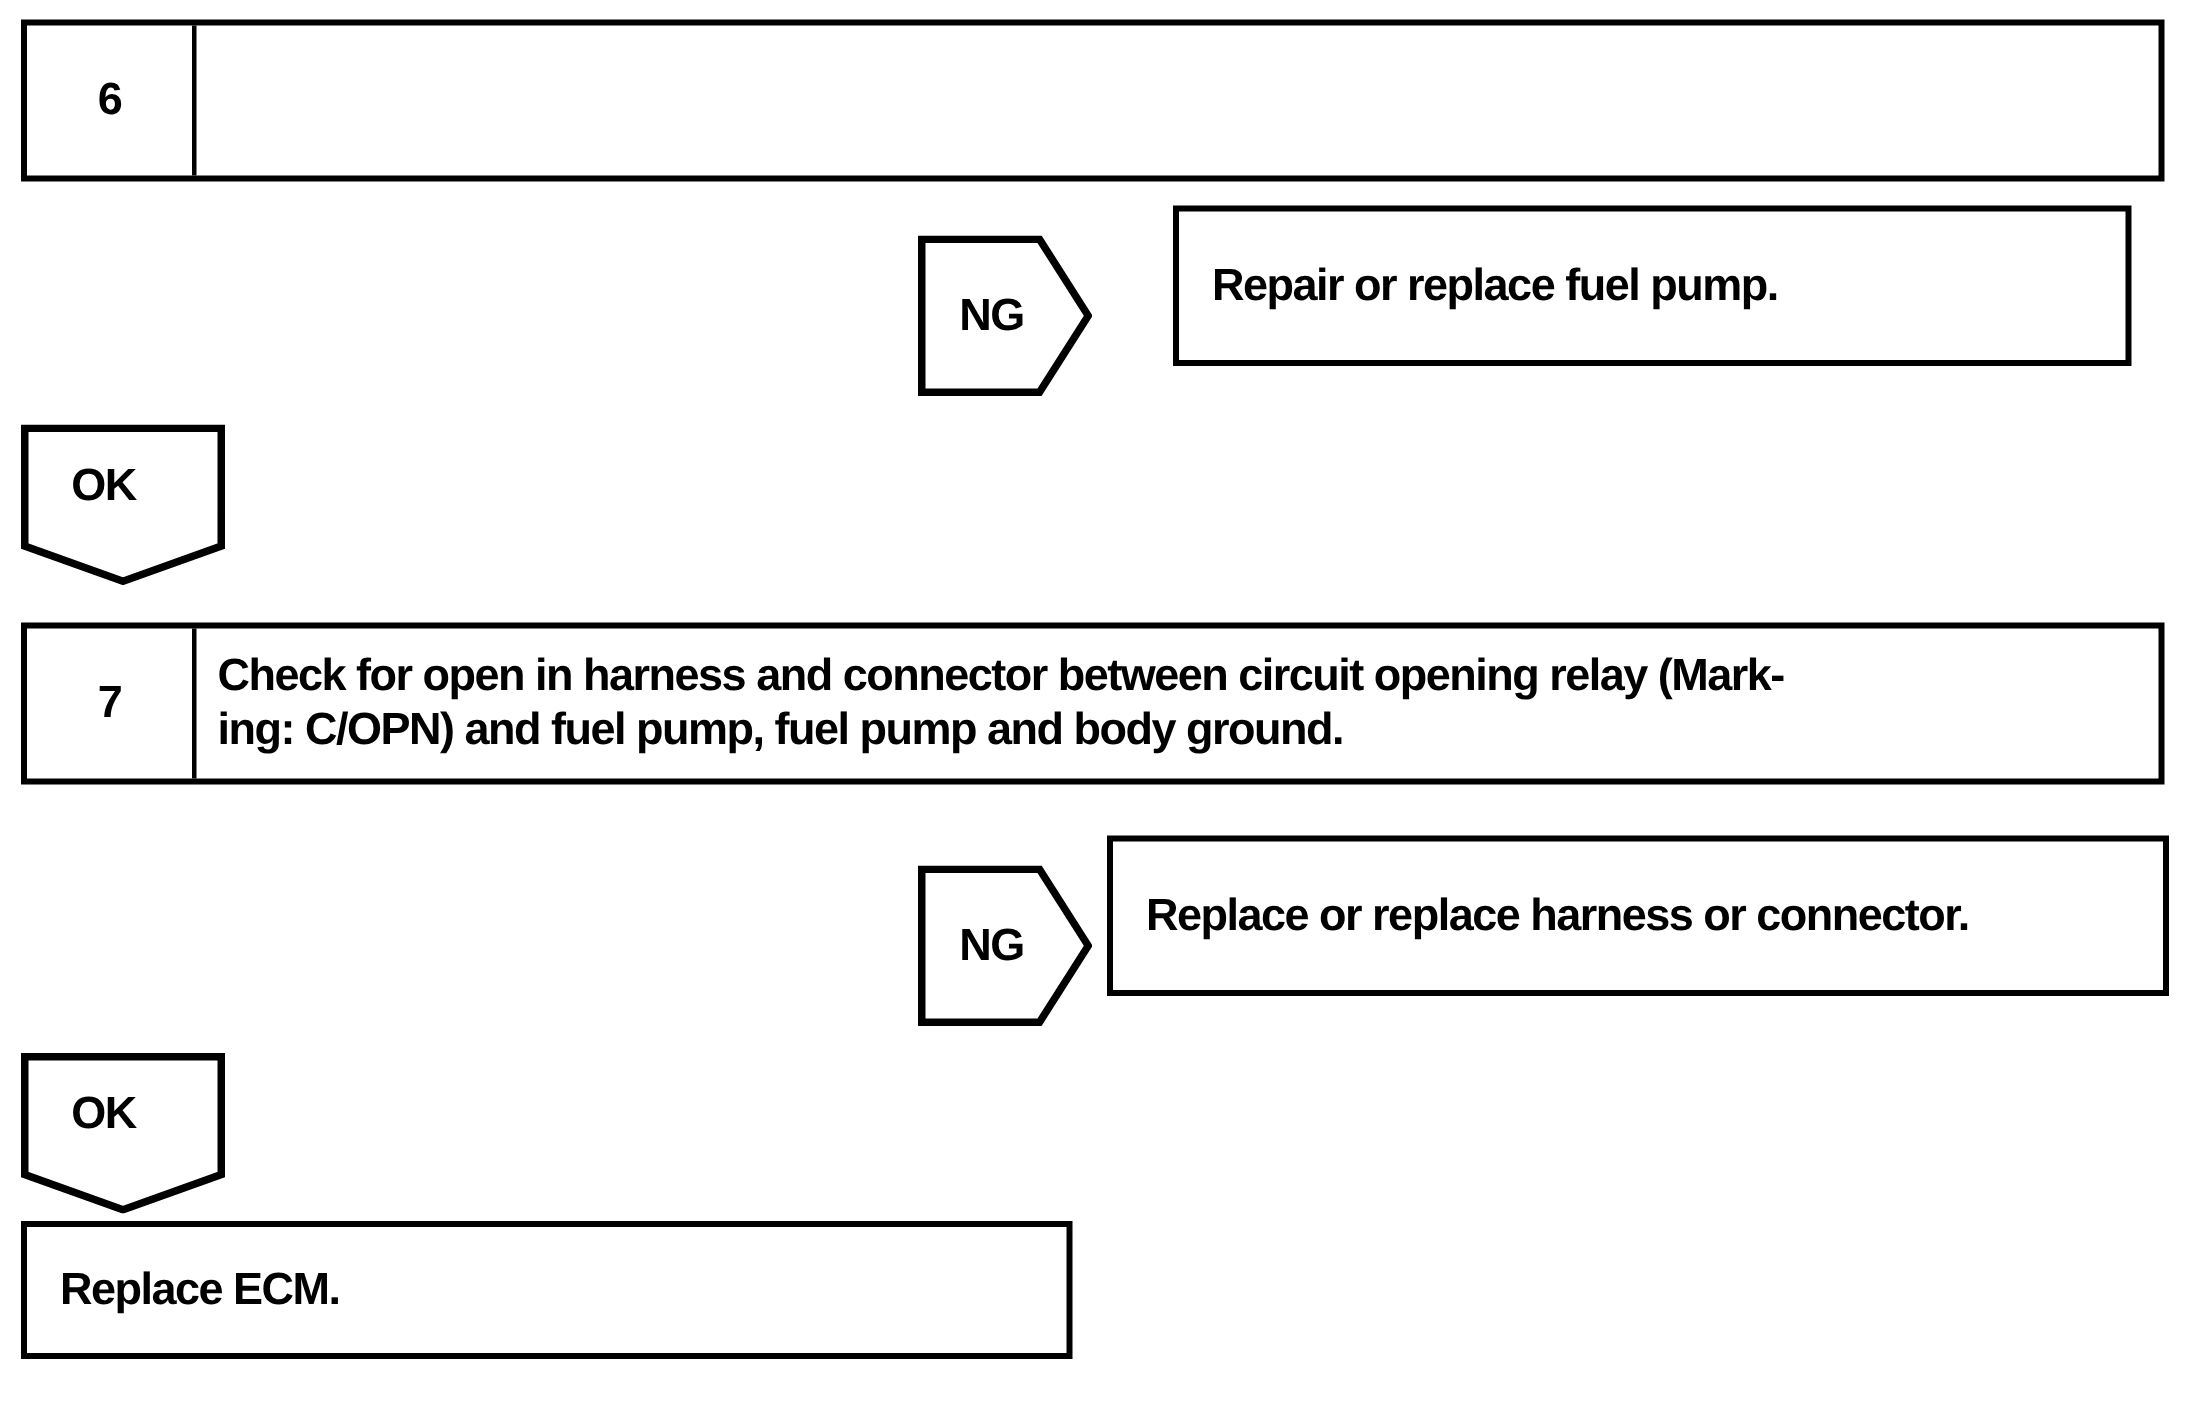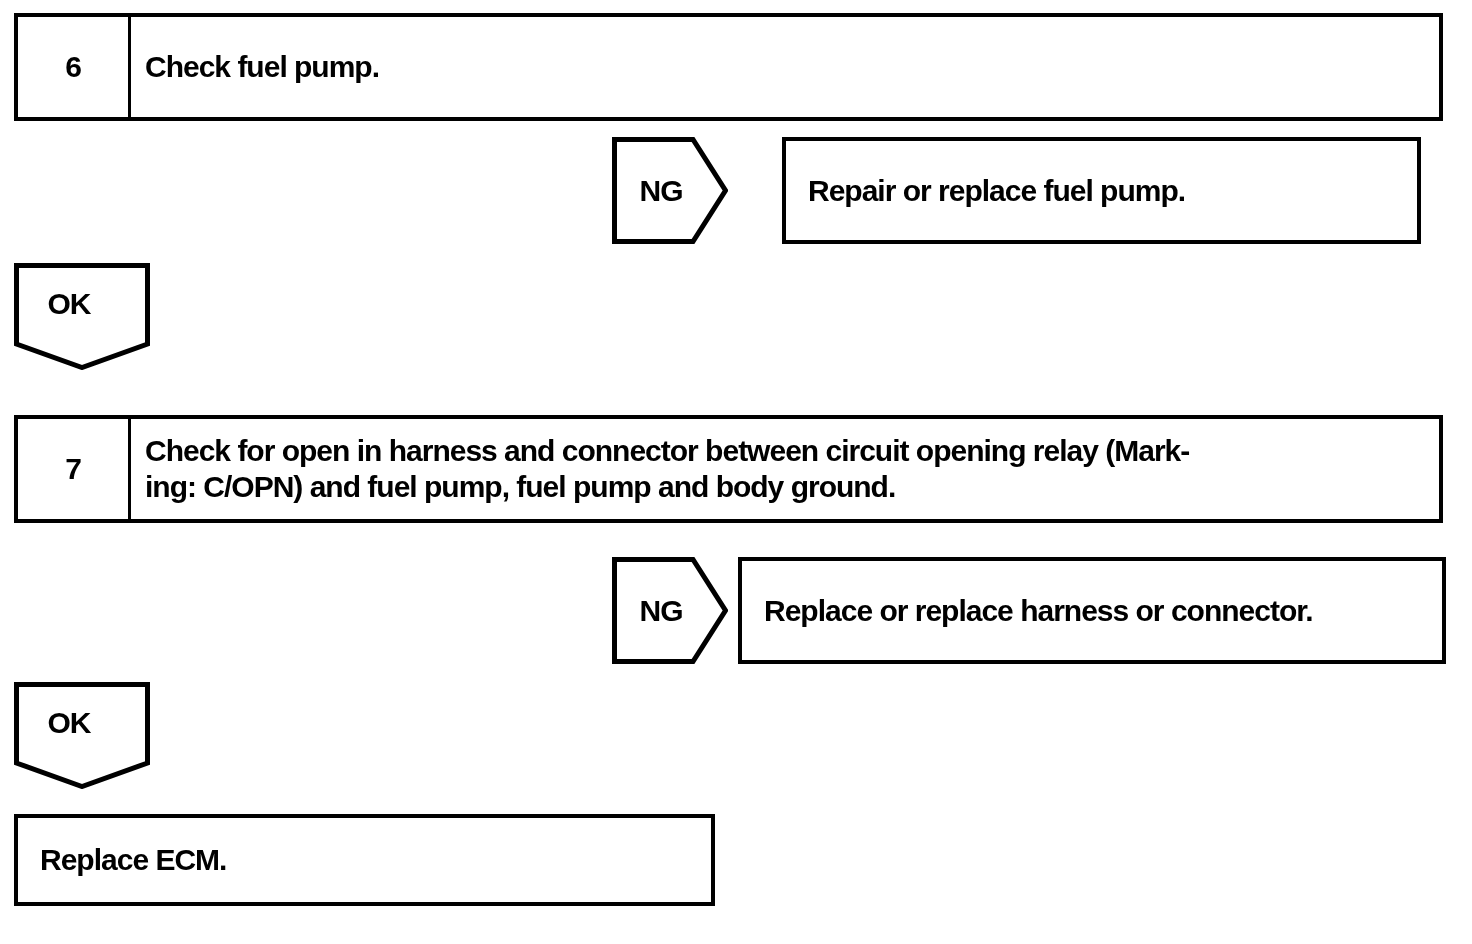--- a/index.html
+++ b/index.html
@@ -51,41 +51,40 @@
     border: 4px solid #000000;
     display: flex;
     align-items: center;
     padding-left: 22px;
     padding-right: 10px;
     font-size: 30px;
     background: #ffffff;
   }
 
   
-  .shape-wrap { display: block; }
+  .shape-wrap { display: block; margin-top: 20px; }
   .shape-wrap svg { display: block; }
   .shape-label {
     position: absolute;
     display: flex;
     align-items: center;
     justify-content: center;
     font-size: 30px;
     letter-spacing: -1px;
   }
   .ng-label { left: 0; top: 0; width: 98px; height: 107px; }
   .ok-label { left: 0; top: 0; width: 110px; height: 82px; }
 </style>
 </head>
 <body>
 
 <div id="canvas">
 
   <div class="abs step-box" style="left:14px; top:13px; width:1429px; height:108px;">
     <div class="num-cell">6</div>
-    <div class="text-cell">Check fuel pump.</div>
   </div>
 
   <div class="abs shape-wrap" style="left:612px; top:137px; width:116px; height:107px;">
     <svg width="116" height="107" viewBox="0 0 116 107">
       <polygon points="2.5,2.5 81,2.5 113.5,53.5 81,104.5 2.5,104.5" fill="#ffffff" stroke="#000000" stroke-width="5" stroke-linejoin="miter"></polygon>
     </svg>
     <div class="shape-label ng-label">NG</div>
   </div>
 
   <div class="abs result-box" style="left:738px; top:137px; width:639px; height:107px;margin-left:44px;">Repair or replace fuel pump.</div>

